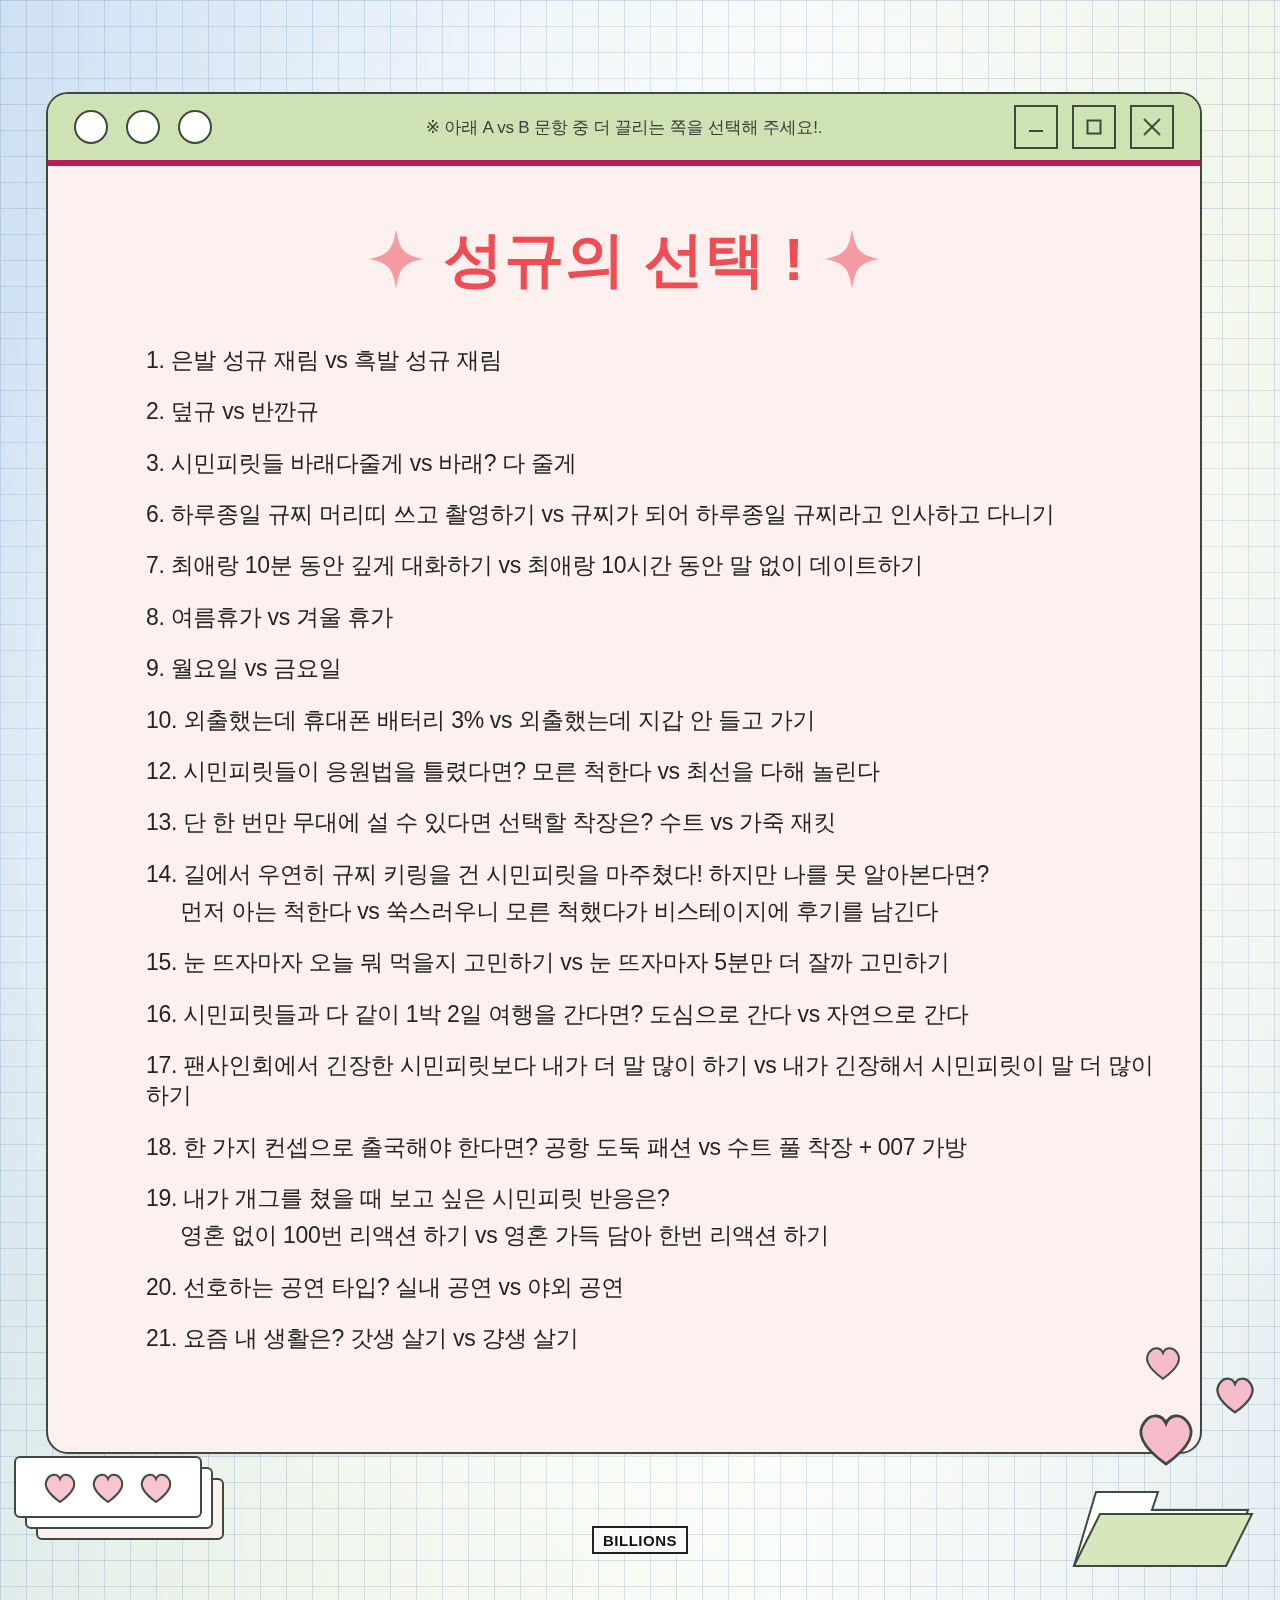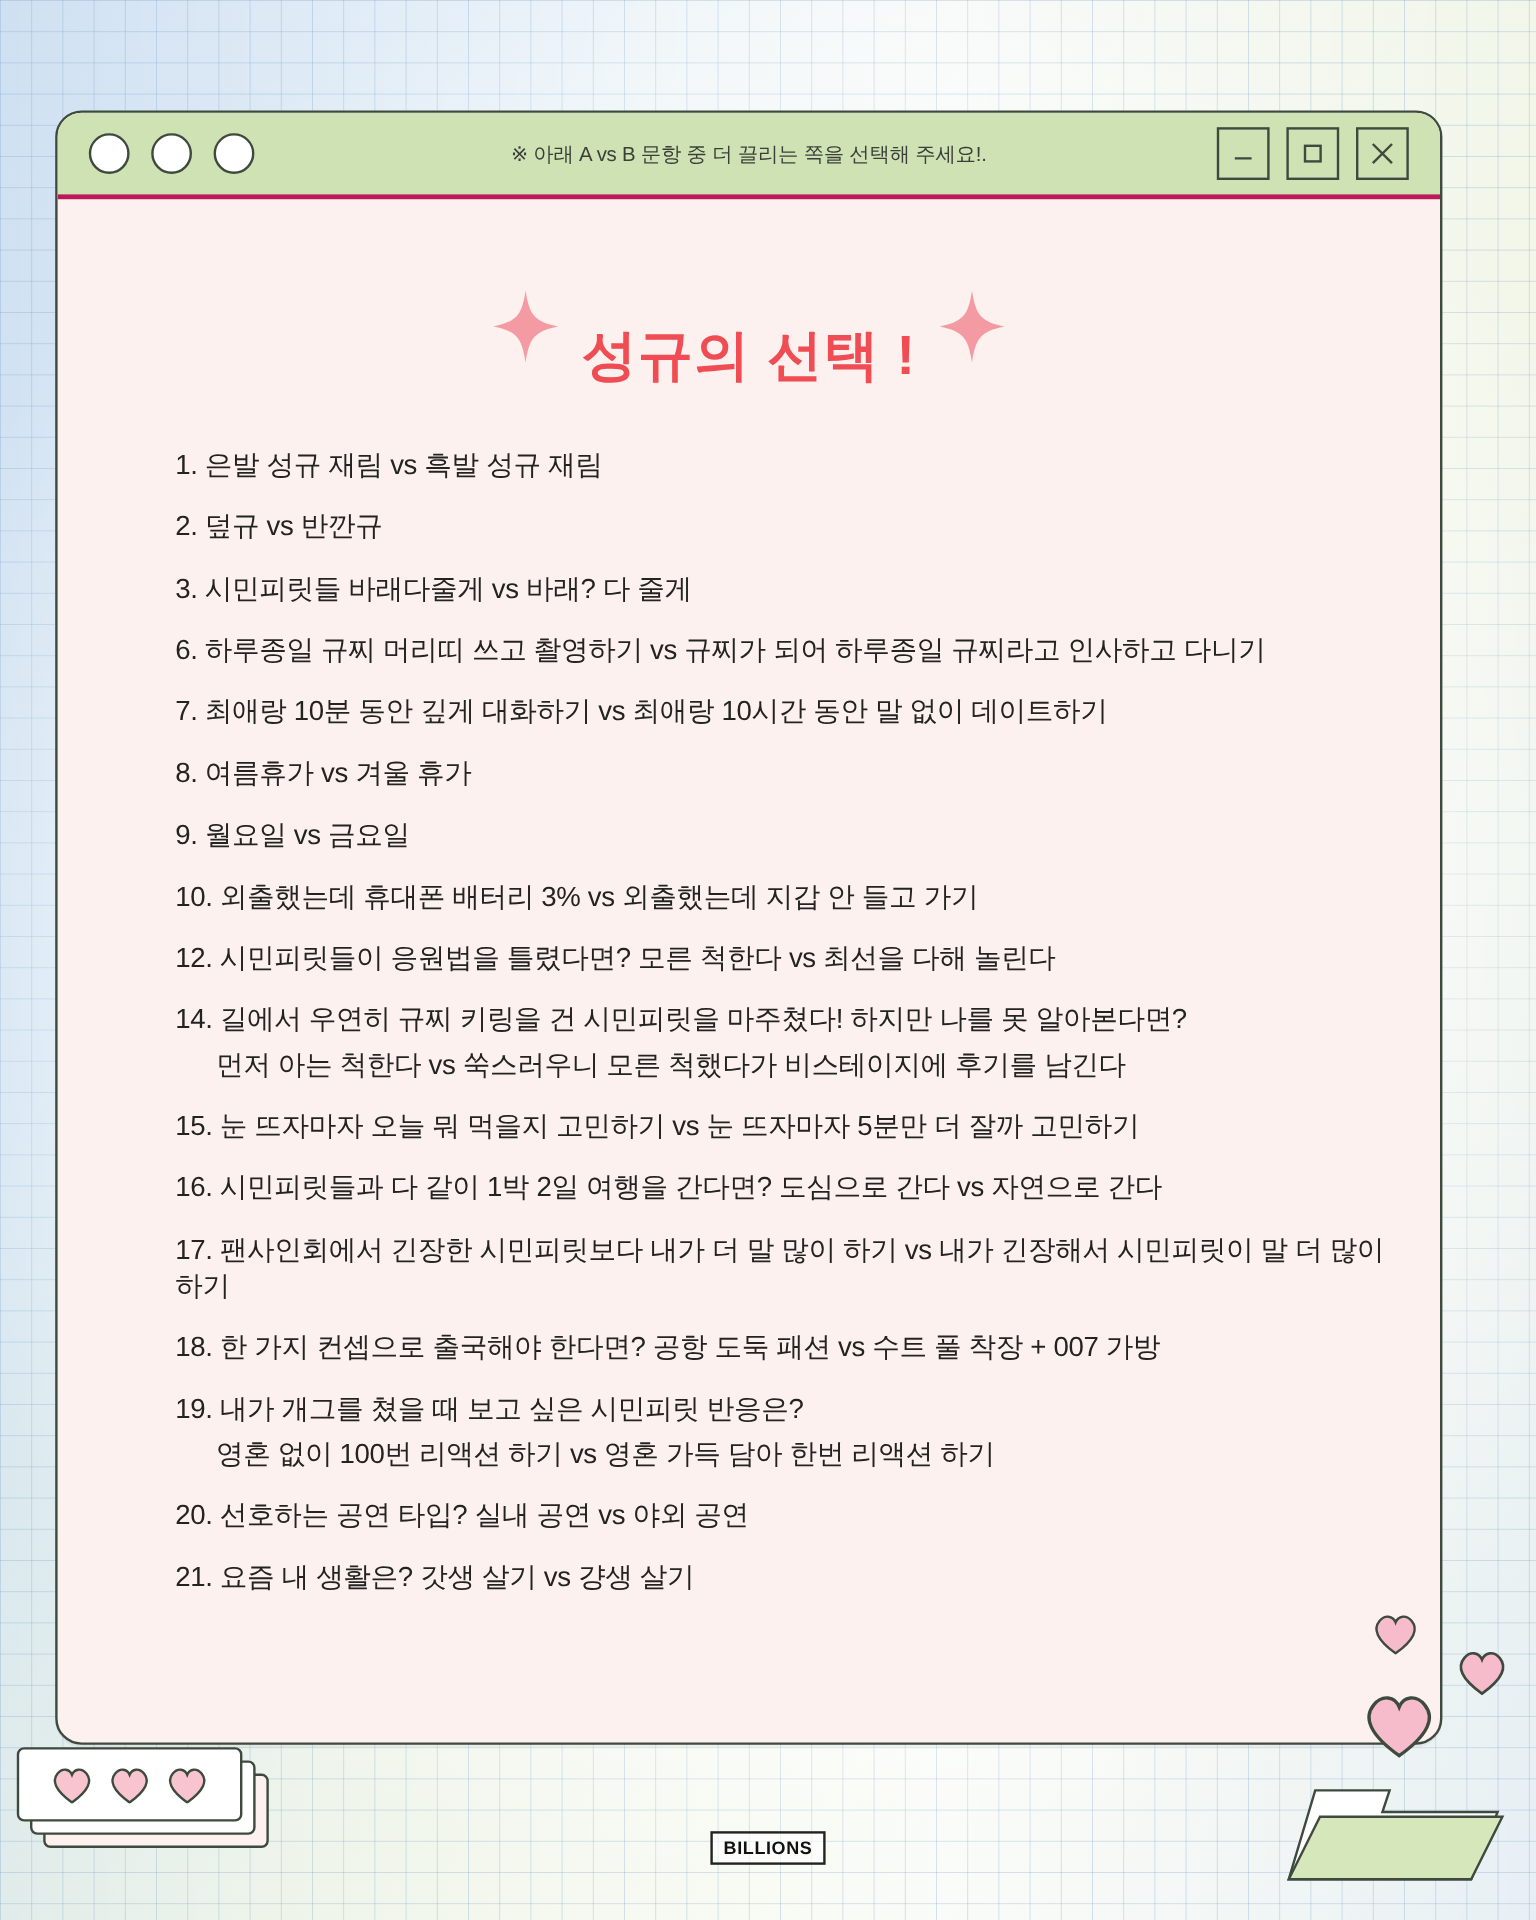--- a/index.html
+++ b/index.html
@@ -46,21 +46,21 @@
     border: 2px solid #3f4a3f;
     border-radius: 22px;
     background: #fdf1f0;
     overflow: hidden;
     box-shadow: 0 2px 0 rgba(0,0,0,0.04);
   }
 
   .titlebar {
     height: 72px;
     background: #cfe2b4;
-    border-bottom: 4px solid #be185d;
+    border-bottom: 6px solid #be185d;
     display: flex;
     align-items: center;
     padding: 0 26px;
     position: relative;
   }
 
   .dots { display: flex; gap: 18px; align-items: center; }
   .dot {
     width: 34px; height: 34px;
     border: 2px solid #3f4a3f;
@@ -104,26 +104,25 @@
   }
 
   .headline {
     display: flex;
     align-items: center;
     justify-content: center;
     gap: 20px;
     margin: 28px 0 44px 0;
   }
   .headline h1 {
-    font-size: 46px;
+    font-size: 60px;
     font-weight: 800;
     color: #ef4d53;
     letter-spacing: 1px;
     white-space: nowrap;
-    margin-top: 46px;
   }
   .sparkle { display: block; }
 
   .list {
     list-style: none;
     padding: 0 0 0 52px;
   }
   .list li {
     font-size: 23px;
     line-height: 1.32;
@@ -249,20 +248,21 @@
     <ul class="list" id="question-list">
         <li><span>1. 은발 성규 재림 vs 흑발 성규 재림</span></li>
         <li><span>2. 덮규 vs 반깐규</span></li>
         <li><span>3. 시민피릿들 바래다줄게 vs 바래? 다 줄게</span></li>
         <li><span>6. 하루종일 규찌 머리띠 쓰고 촬영하기 vs  규찌가 되어 하루종일 규찌라고 인사하고 다니기</span></li>
         <li><span>7. 최애랑 10분 동안 깊게 대화하기 vs 최애랑 10시간 동안 말 없이 데이트하기</span></li>
         <li><span>8. 여름휴가 vs 겨울 휴가</span></li>
         <li><span>9. 월요일 vs 금요일</span></li>
         <li><span>10. 외출했는데 휴대폰 배터리 3% vs 외출했는데 지갑 안 들고 가기</span></li>
         <li><span>12. 시민피릿들이 응원법을 틀렸다면? 모른 척한다 vs 최선을 다해 놀린다</span></li>
+        <li><span>13. 단 한 번만 무대에 설 수 있다면 선택할 착장은? 수트 vs 가죽 재킷</span></li>
         <li><span>14. 길에서 우연히 규찌 키링을 건 시민피릿을 마주쳤다! 하지만 나를 못 알아본다면?</span><span class="sub">먼저 아는 척한다 vs 쑥스러우니 모른 척했다가 비스테이지에 후기를 남긴다</span></li>
         <li><span>15. 눈 뜨자마자 오늘 뭐 먹을지 고민하기 vs  눈 뜨자마자 5분만 더 잘까 고민하기</span></li>
         <li><span>16. 시민피릿들과 다 같이 1박 2일 여행을 간다면? 도심으로 간다 vs 자연으로 간다</span></li>
         <li><span>17. 팬사인회에서 긴장한 시민피릿보다 내가 더 말 많이 하기 vs 내가 긴장해서 시민피릿이 말 더 많이 하기</span></li>
         <li><span>18. 한 가지 컨셉으로 출국해야 한다면? 공항 도둑 패션 vs 수트 풀 착장 + 007 가방</span></li>
         <li><span>19. 내가 개그를 쳤을 때 보고 싶은 시민피릿 반응은?</span><span class="sub">영혼 없이 100번 리액션 하기 vs 영혼 가득 담아 한번 리액션 하기</span></li>
         <li><span>20. 선호하는 공연 타입? 실내 공연 vs 야외 공연</span></li>
         <li><span>21. 요즘 내 생활은? 갓생 살기 vs 걍생 살기</span></li>
       </ul>
 

